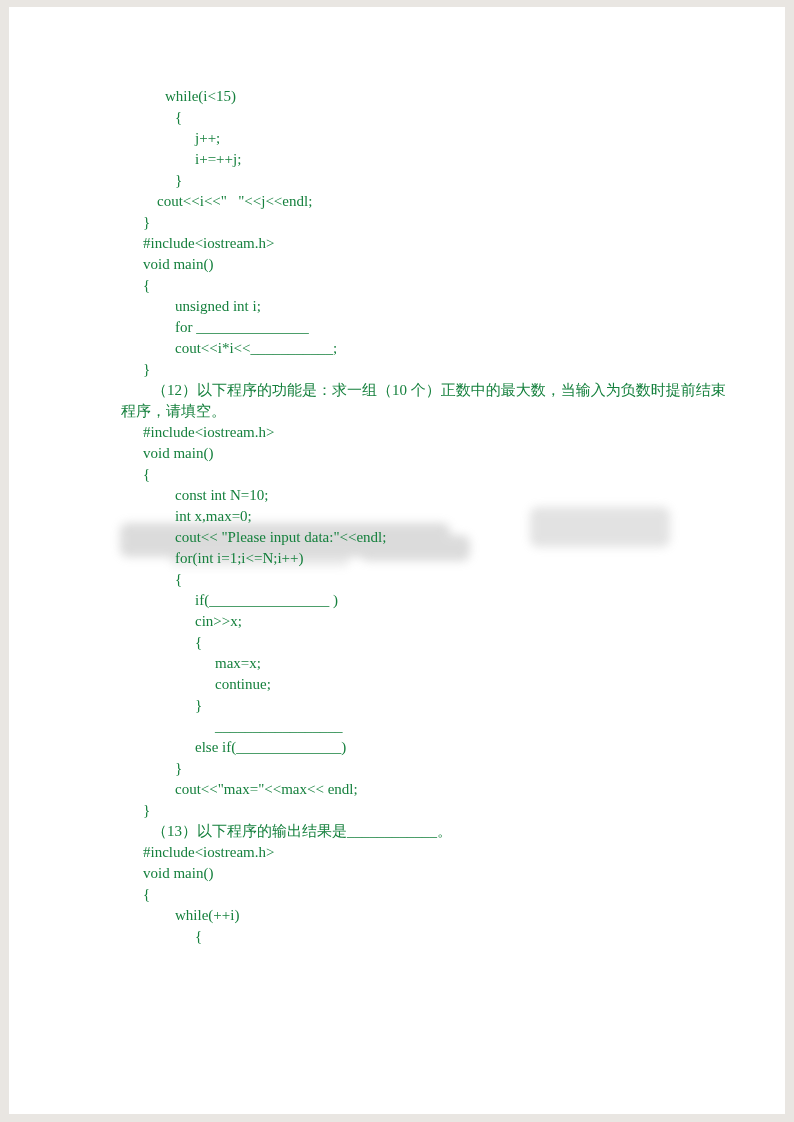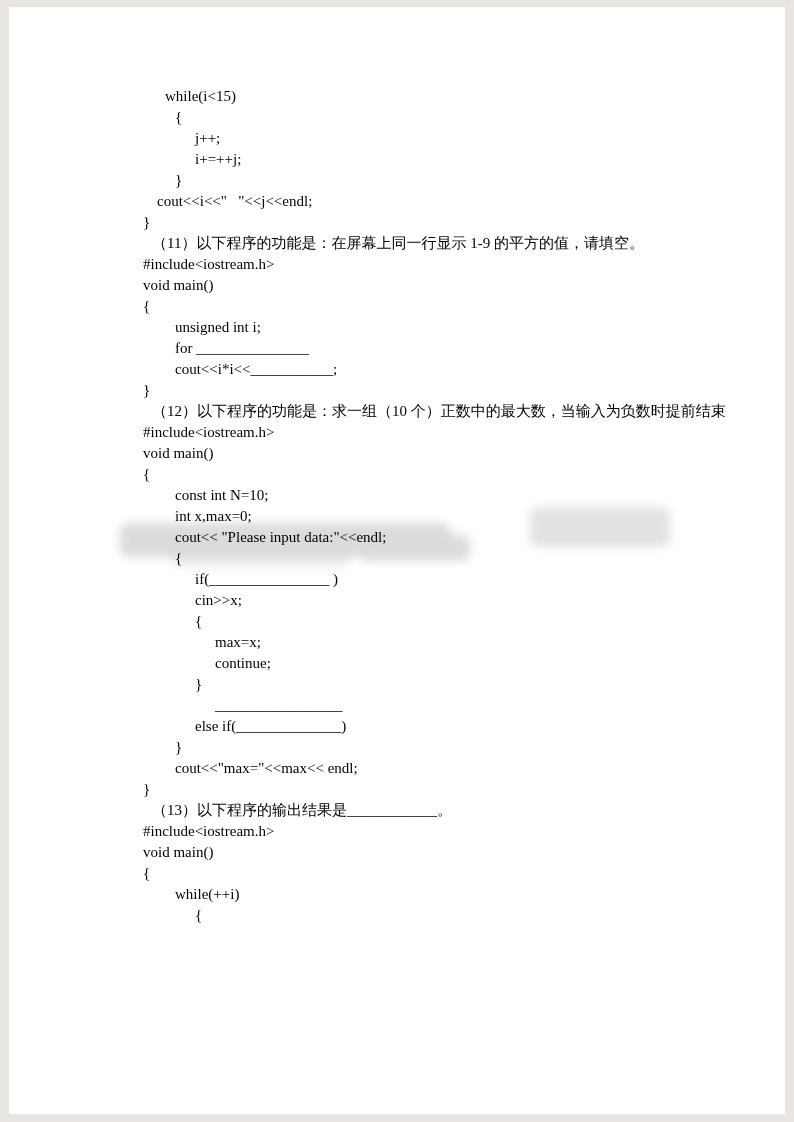--- a/index.html
+++ b/index.html
@@ -16,21 +16,21 @@
   }
   .sheet {
     position: absolute;
     left: 9px; top: 7px; right: 9px; bottom: 8px;
     background: #ffffff;
   }
   .content {
     position: absolute;
     left: 121px; top: 86px; right: 55px;
     font-size: 15px;
-    color: #000000;
+    color: #15803d;
     z-index: 2;
   }
   .line {
     height: 21px;
     line-height: 21px;
     white-space: pre;
   }
   
   .ind-0 { padding-left: 0; }
   .ind-1 { padding-left: 22px; }
@@ -75,35 +75,36 @@
   </div>
 
   <div class="content">
       <div class="line ind-4">while(i&lt;15)</div>
       <div class="line ind-5">{</div>
       <div class="line ind-6">j++;</div>
       <div class="line ind-6">i+=++j;</div>
       <div class="line ind-5">}</div>
       <div class="line ind-3">cout&lt;&lt;i&lt;&lt;"   "&lt;&lt;j&lt;&lt;endl;</div>
       <div class="line ind-1">}</div>
-      <div class="line ind-2">（11）以下程序的功能是：在屏幕上同一行显示 1-9 的平方的值，请填空。</div>
       <div class="line ind-1">#include&lt;iostream.h&gt;</div>
       <div class="line ind-1">void main()</div>
       <div class="line ind-1">{</div>
       <div class="line ind-5">unsigned int i;</div>
       <div class="line ind-5">for _______________</div>
       <div class="line ind-5">cout&lt;&lt;i*i&lt;&lt;___________;</div>
       <div class="line ind-1">}</div>
       <div class="line ind-2">（12）以下程序的功能是：求一组（10 个）正数中的最大数，当输入为负数时提前结束</div>
+      <div class="line ind-0">程序，请填空。</div>
       <div class="line ind-1">#include&lt;iostream.h&gt;</div>
       <div class="line ind-1">void main()</div>
       <div class="line ind-1">{</div>
       <div class="line ind-5">const int N=10;</div>
       <div class="line ind-5">int x,max=0;</div>
       <div class="line ind-5">cout&lt;&lt; "Please input data:"&lt;&lt;endl;</div>
+      <div class="line ind-5">for(int i=1;i&lt;=N;i++)</div>
       <div class="line ind-5">{</div>
       <div class="line ind-6">if(________________ )</div>
       <div class="line ind-6">cin&gt;&gt;x;</div>
       <div class="line ind-6">{</div>
       <div class="line ind-7">max=x;</div>
       <div class="line ind-7">continue;</div>
       <div class="line ind-6">}</div>
       <div class="line ind-7">_________________</div>
       <div class="line ind-6">else if(______________)</div>
       <div class="line ind-5">}</div>

